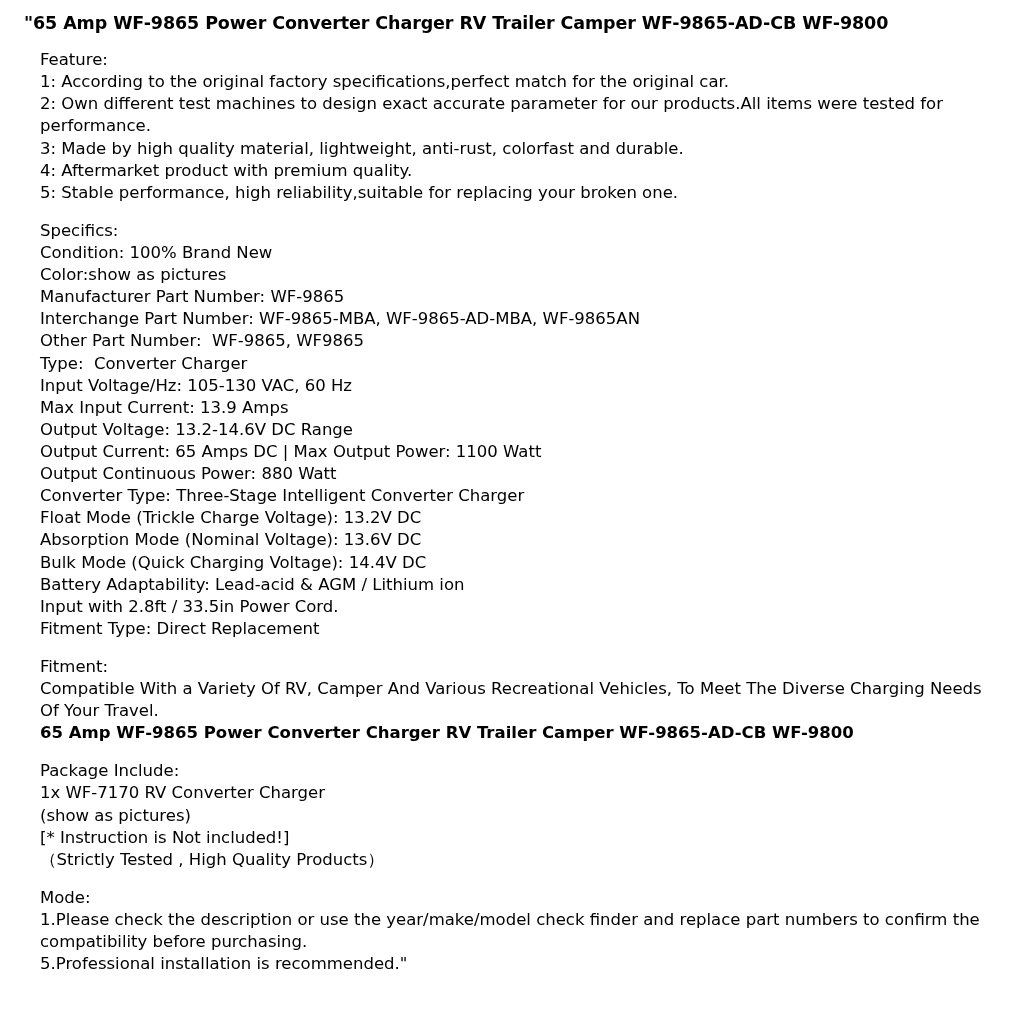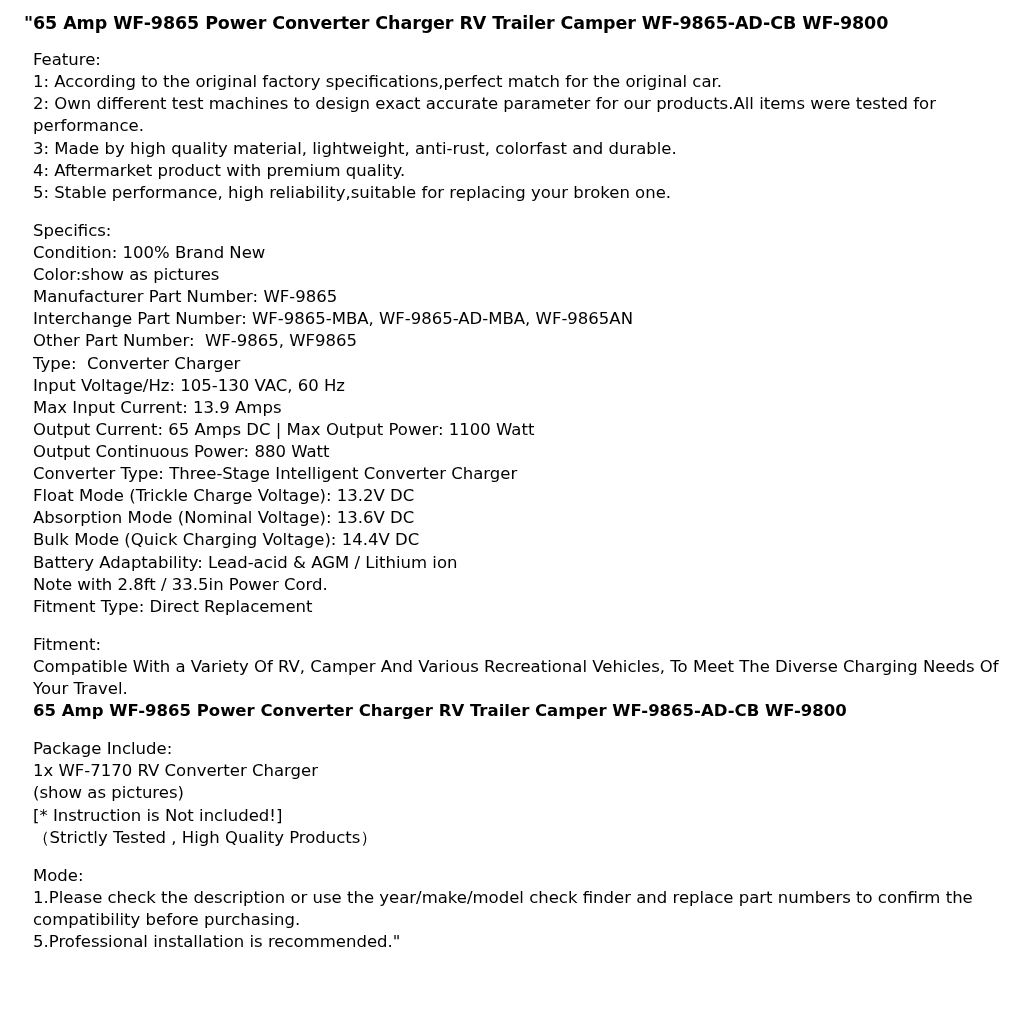--- a/index.html
+++ b/index.html
@@ -22,21 +22,21 @@
     overflow: hidden;
   }
   .title {
     font-size: 17.5px;
     font-weight: bold;
     line-height: 1.32;
     margin: 0 0 14px 0;
     letter-spacing: -0.1px;
   }
   .block {
-    margin: 0 0 16px 9px;
+    margin: 0 0 16px 16px;
   }
   .line {
     font-size: 16.5px;
     line-height: 1.34;
     white-space: pre-wrap;
   }
   .line.bold {
     font-weight: bold;
   }
 </style>
@@ -59,28 +59,29 @@
   <div class="block">
     <div class="line">Specifics:</div>
     <div class="line">Condition: 100% Brand New</div>
     <div class="line">Color:show as pictures</div>
     <div class="line">Manufacturer Part Number: WF-9865</div>
     <div class="line">Interchange Part Number: WF-9865-MBA, WF-9865-AD-MBA, WF-9865AN</div>
     <div class="line">Other Part Number:  WF-9865, WF9865</div>
     <div class="line">Type:  Converter Charger</div>
     <div class="line">Input Voltage/Hz: 105-130 VAC, 60 Hz</div>
     <div class="line">Max Input Current: 13.9 Amps</div>
+    <div class="line">Output Voltage: 13.2-14.6V DC Range</div>
     <div class="line">Output Current: 65 Amps DC | Max Output Power: 1100 Watt</div>
     <div class="line">Output Continuous Power: 880 Watt</div>
     <div class="line">Converter Type: Three-Stage Intelligent Converter Charger</div>
     <div class="line">Float Mode (Trickle Charge Voltage): 13.2V DC</div>
     <div class="line">Absorption Mode (Nominal Voltage): 13.6V DC</div>
     <div class="line">Bulk Mode (Quick Charging Voltage): 14.4V DC</div>
     <div class="line">Battery Adaptability: Lead-acid &amp; AGM / Lithium ion</div>
-    <div class="line">Note with 2.8ft / 33.5in Power Cord.</div>
+    <div class="line">Input with 2.8ft / 33.5in Power Cord.</div>
     <div class="line">Fitment Type: Direct Replacement</div>
   </div>
 
   <div class="block">
     <div class="line">Fitment:</div>
     <div class="line">Compatible With a Variety Of RV, Camper And Various Recreational Vehicles, To Meet The Diverse Charging Needs Of Your Travel.</div>
     <div class="line bold">65 Amp WF-9865 Power Converter Charger RV Trailer Camper WF-9865-AD-CB WF-9800</div>
   </div>
 
   <div class="block">

